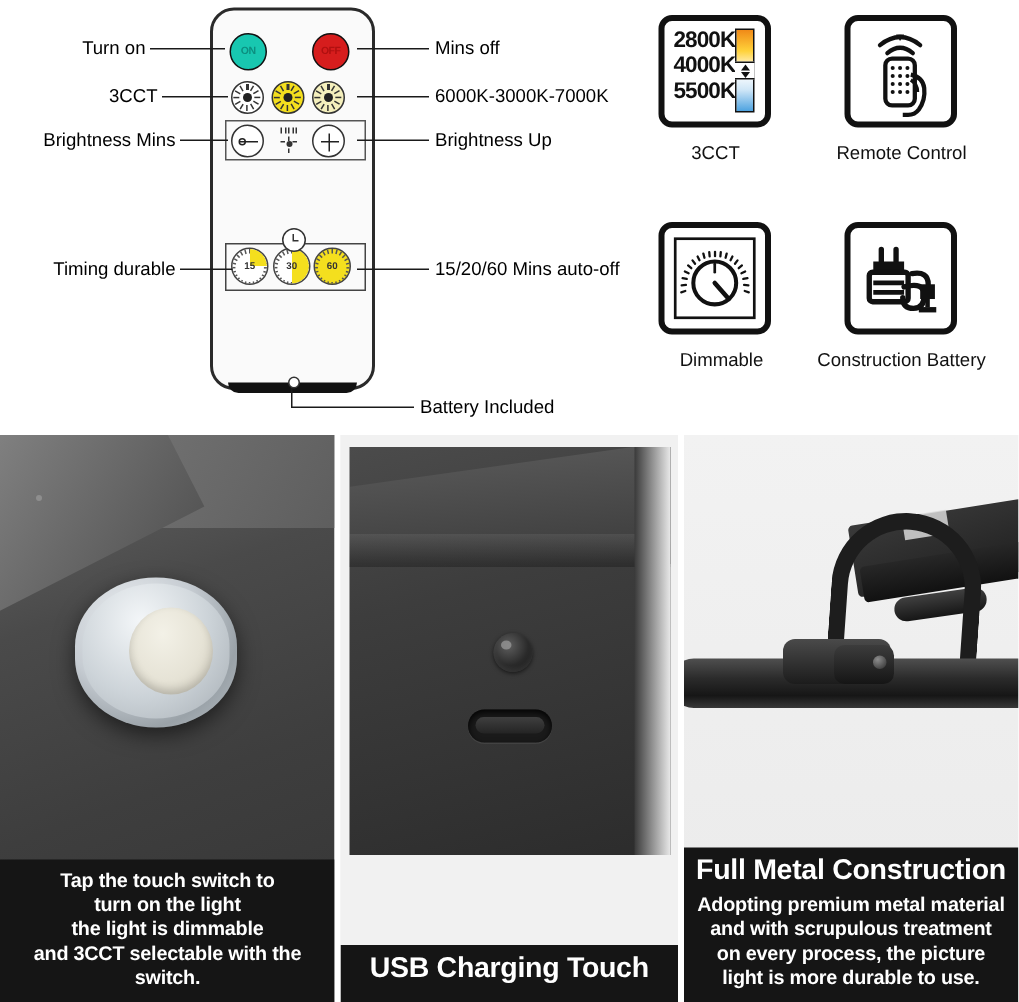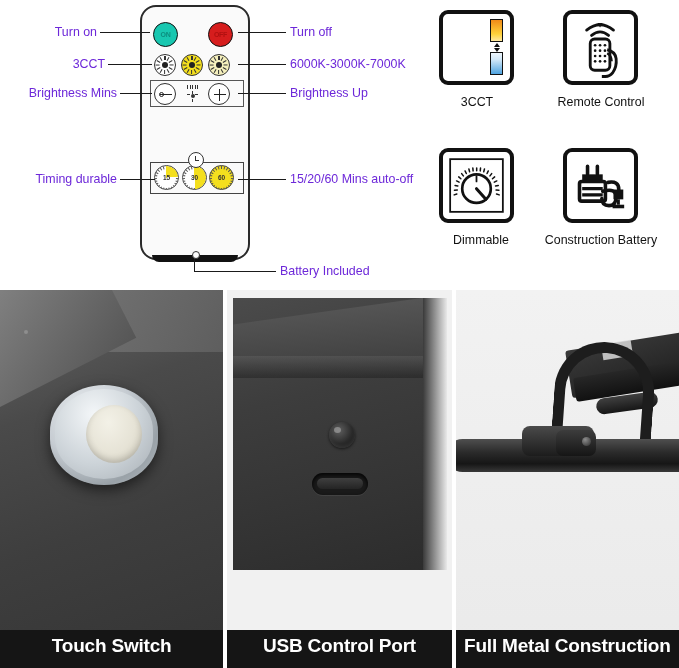--- a/index.html
+++ b/index.html
@@ -92,21 +92,21 @@
     font-size:6.5px;font-weight:700;color:#333;
   }
   .t15{left:12px;} .t30{left:40px;} .t60{left:67px;background:#f4df1e;}
   .tick-ring{position:absolute;inset:0;}
   .tick-ring i{position:absolute;left:50%;top:0;width:0.9px;height:3px;background:#555;
     transform-origin:50% 12.5px;margin-left:-0.45px;}
   .pie{position:absolute;inset:0;}
   .tnum{position:relative;z-index:3;}
 
   
-  .lab{position:absolute;font-size:12.4px;color:#6d28d9;white-space:nowrap;line-height:1;}
+  .lab{position:absolute;font-size:12.4px;color:#000000;white-space:nowrap;line-height:1;}
   .lab.r{text-align:right;}
   .ldr{position:absolute;height:1.3px;background:#1a1a1a;}
   .ldr-v{position:absolute;width:1.3px;background:#1a1a1a;}
 
   
   .icons{position:absolute;left:430px;top:0;width:249px;height:290px;}
   .ibox{
     position:absolute;border:4px solid #111;border-radius:9px;background:#fff;
     box-sizing:border-box;
   }
@@ -405,30 +405,35 @@
       <div class="ldr" style="left:238px;top:179px;width:48px;"></div>
 
       <div class="ldr-v" style="left:194px;top:258px;height:14px;"></div>
       <div class="ldr" style="left:194px;top:271px;width:82px;"></div>
 
       <div class="lab r" style="left:0px;top:26px;width:97px;">Turn on</div>
       <div class="lab r" style="left:0px;top:58px;width:105px;">3CCT</div>
       <div class="lab r" style="left:0px;top:87px;width:117px;">Brightness Mins</div>
       <div class="lab r" style="left:0px;top:173px;width:117px;">Timing durable</div>
 
-      <div class="lab" style="left:290px;top:26px;">Turn off</div>
+      <div class="lab" style="left:290px;top:26px;">Mins off</div>
       <div class="lab" style="left:290px;top:58px;">6000K-3000K-7000K</div>
       <div class="lab" style="left:290px;top:87px;">Brightness Up</div>
       <div class="lab" style="left:290px;top:173px;">15/20/60 Mins auto-off</div>
       <div class="lab" style="left:280px;top:265px;">Battery Included</div>
     </div>
 
     <div class="icons">
 
       <div class="ibox" style="left:9px;top:10px;width:75px;height:75px;">
+        <div class="cct-rows">
+          <div>2800K</div>
+          <div>4000K</div>
+          <div>5500K</div>
+        </div>
         <div class="grad-wrap">
           <div class="grad"></div>
           <div class="grad-mid">
             <div class="tri-up"></div>
             <div class="tri-dn"></div>
           </div>
         </div>
       </div>
       <div class="icap" style="left:0px;top:96px;width:94px;">3CCT</div>
 
@@ -516,51 +521,52 @@
         <div class="p1-wall"></div>
         <div class="p1-edge"></div>
         <div class="p1-dot"></div>
         <div class="p1-puck">
           <div class="p1-ring"></div>
           <div class="p1-ring2"></div>
           <div class="p1-lens"></div>
         </div>
       </div>
       <div class="cap">
-        <h3>Touch Switch</h3>
+        <p>Tap the touch switch to<br>turn on the light<br>the light is dimmable<br>and 3CCT selectable with the switch.</p>
       </div>
     </div>
 
     <div class="panel">
       <div class="photo">
         <div class="p2-bg"></div>
         <div class="p2-body"></div>
         <div class="p2-top"></div>
         <div class="p2-bevel"></div>
         <div class="p2-right"></div>
         <div class="p2-btn"></div>
         <div class="p2-usb"></div>
         <div class="p2-bot"></div>
       </div>
       <div class="cap">
-        <h3>USB Control Port</h3>
+        <h3>USB Charging Touch</h3>
       </div>
     </div>
 
     <div class="panel">
       <div class="photo">
         <div class="p3-bg"></div>
         <div class="p3-head"></div>
         <div class="p3-label"></div>
         <div class="p3-head2"></div>
         <div class="p3-rod"></div>
         <div class="p3-arm"></div>
         <div class="p3-bar"></div>
         <div class="p3-joint"></div>
         <div class="p3-joint2"></div>
         <div class="p3-screw"></div>
       </div>
       <div class="cap">
         <h3>Full Metal Construction</h3>
+        <p>Adopting premium metal material<br>and with scrupulous treatment<br>on every process, the picture<br>light is more durable to use.</p>
       </div>
     </div>
   </div>
 </div>
 
 </body></html>

